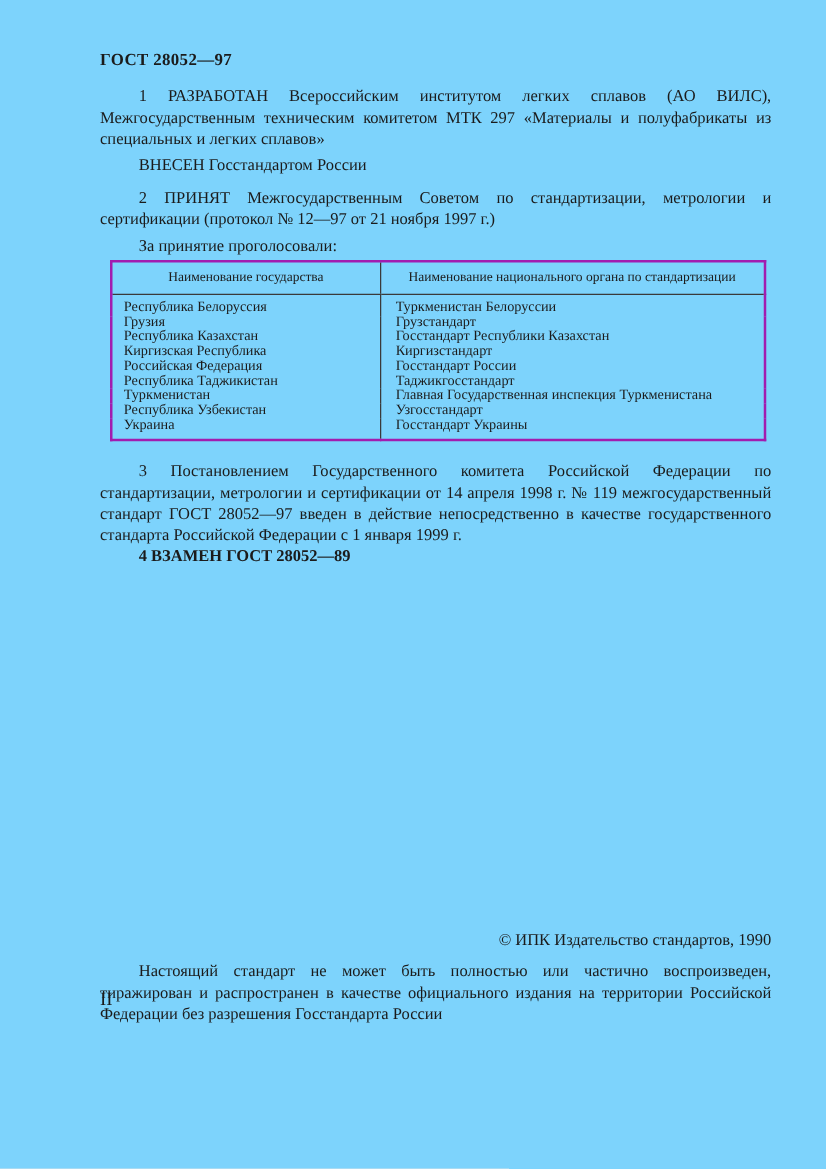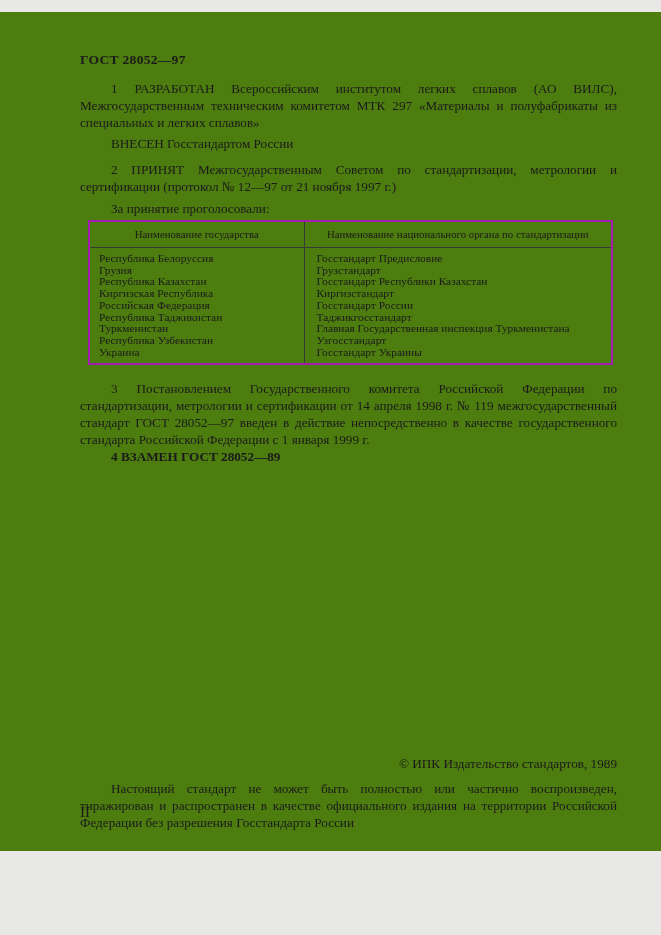--- a/index.html
+++ b/index.html
@@ -3,23 +3,23 @@
 <meta charset="utf-8">
 <style>
   html, body {
     margin: 0;
     padding: 0;
     background: #e8e8e6;
   }
   .page {
     position: relative;
     width: 661px;
-    height: 839px;
-    margin: 12px auto;
-    background: #4d7c0f;
+    height: 935px;
+    margin: 0 auto;
+    background: #7dd3fc;
     color: #1b1b1b;
     font-family: "Liberation Serif", "DejaVu Serif", serif;
     overflow: hidden;
   }
   .content {
     position: absolute;
     left: 80px;
     top: 0;
     width: 537px;
   }
@@ -128,21 +128,21 @@
         </colgroup>
       <thead>
         <tr>
           <th>Наименование государства</th>
           <th>Наименование национального органа по стандартизации</th>
         </tr>
       </thead>
       <tbody>
         <tr>
           <td>Республика Белоруссия</td>
-          <td>Госстандарт Предисловие</td>
+          <td>Туркменистан Белоруссии</td>
         </tr>
         <tr>
           <td>Грузия</td>
           <td>Грузстандарт</td>
         </tr>
         <tr>
           <td>Республика Казахстан</td>
           <td>Госстандарт Республики Казахстан</td>
         </tr>
         <tr>
@@ -171,18 +171,18 @@
         </tr>
       </tbody>
     </table>
 
     <p class="para p3">3 Постановлением Государственного комитета Российской Федерации по стандартизации, метрологии и сертификации от 14 апреля 1998 г. № 119 межгосударственный стандарт ГОСТ 28052—97 введен в действие непосредственно в качестве государственного стандарта Российской Федерации с 1 января 1999 г.</p>
 
     <p class="para p4">4 ВЗАМЕН ГОСТ 28052—89</p>
 
   </div>
 
-  <div class="copyright">© ИПК Издательство стандартов, 1989</div>
+  <div class="copyright">© ИПК Издательство стандартов, 1990</div>
 
   <div class="notice">Настоящий стандарт не может быть полностью или частично воспроизведен, тиражирован и распространен в качестве официального издания на территории Российской Федерации без разрешения Госстандарта России</div>
 
   <div class="page-number">II</div>
 </div>
 
 </body></html>

